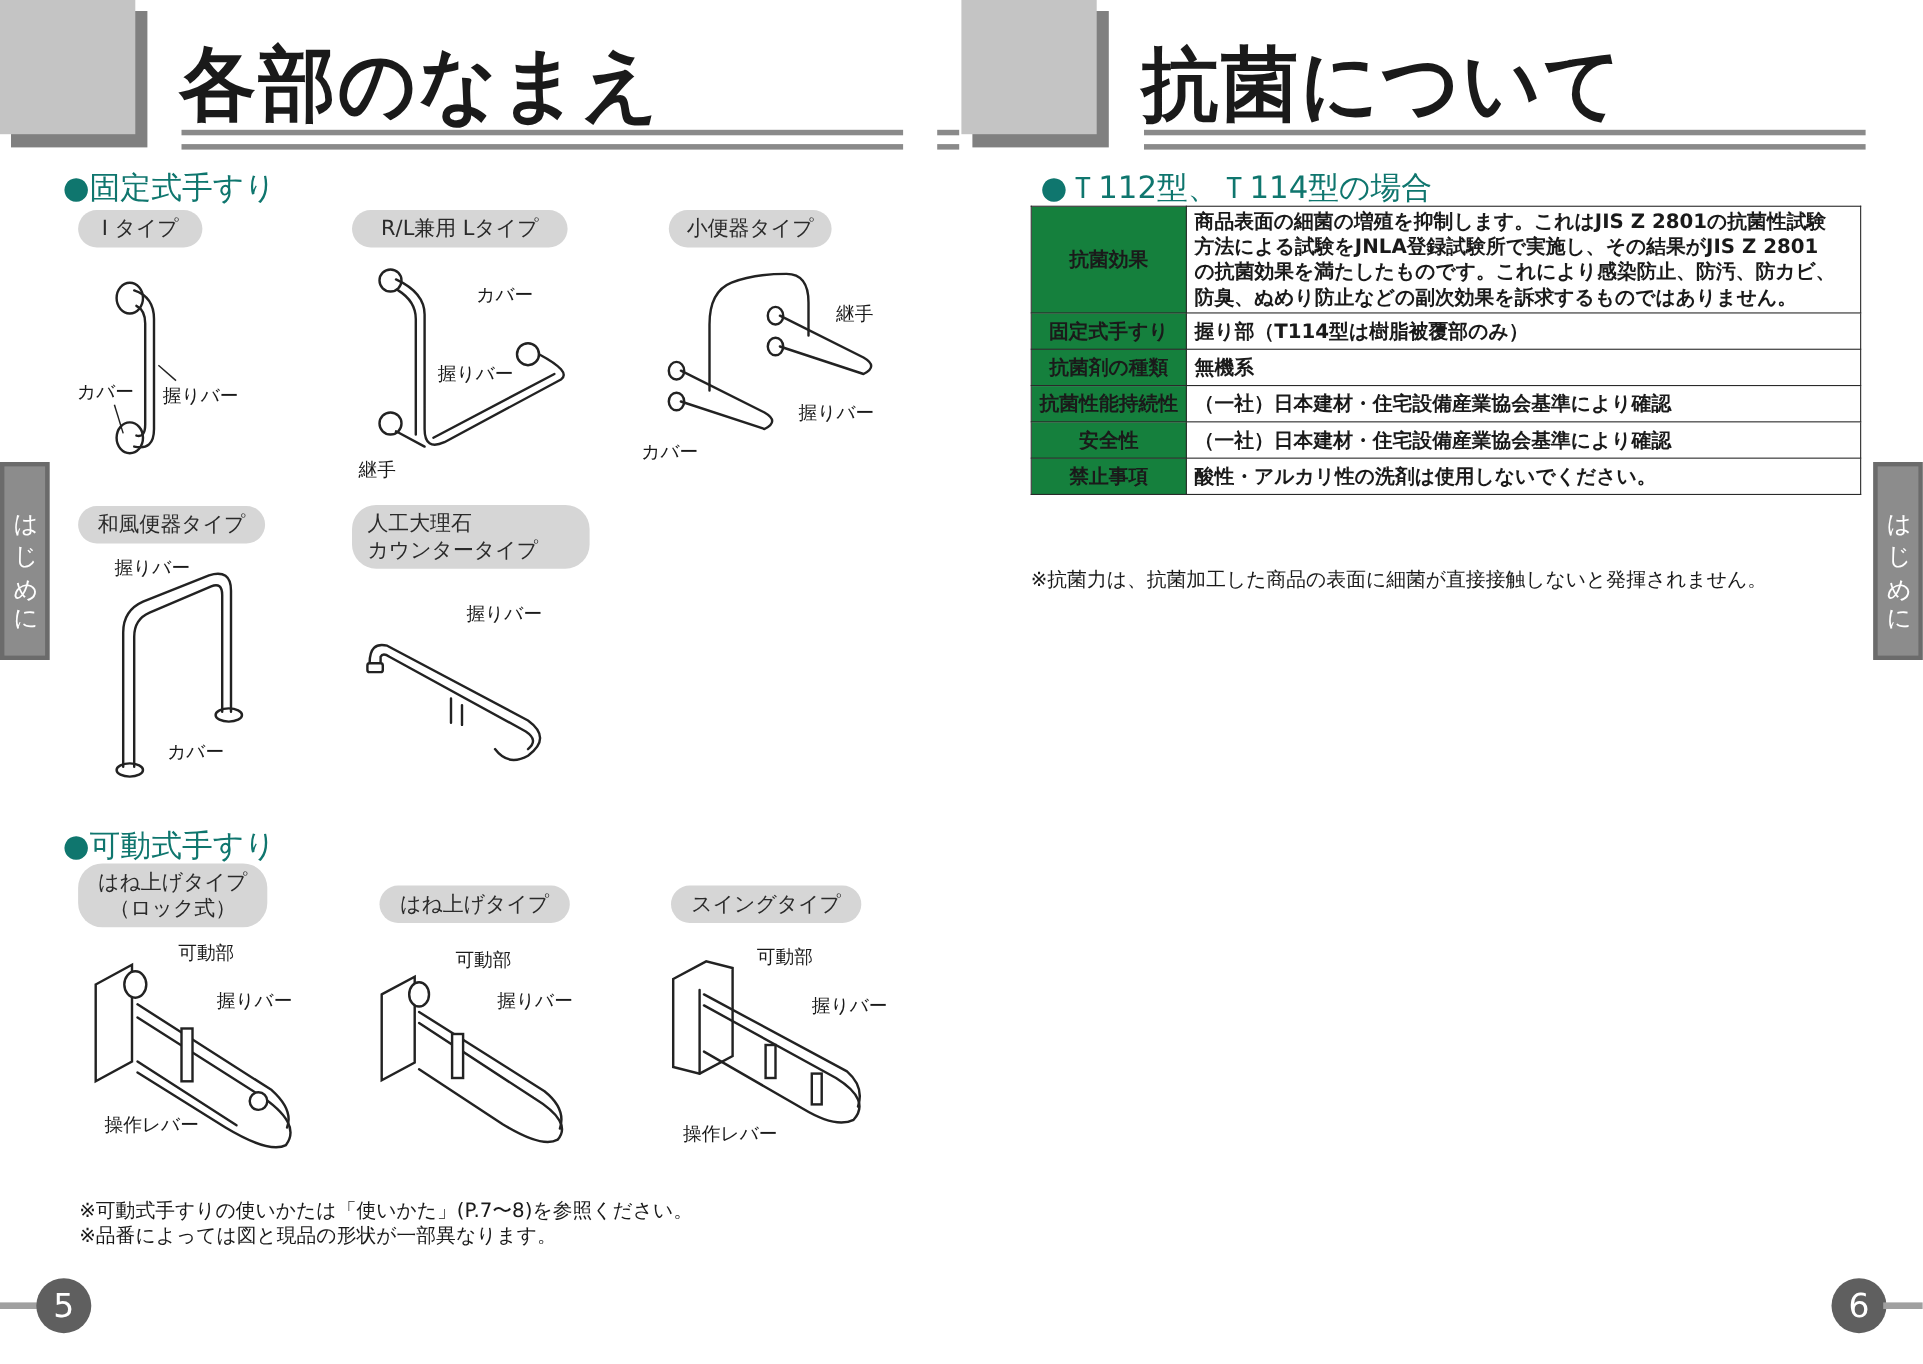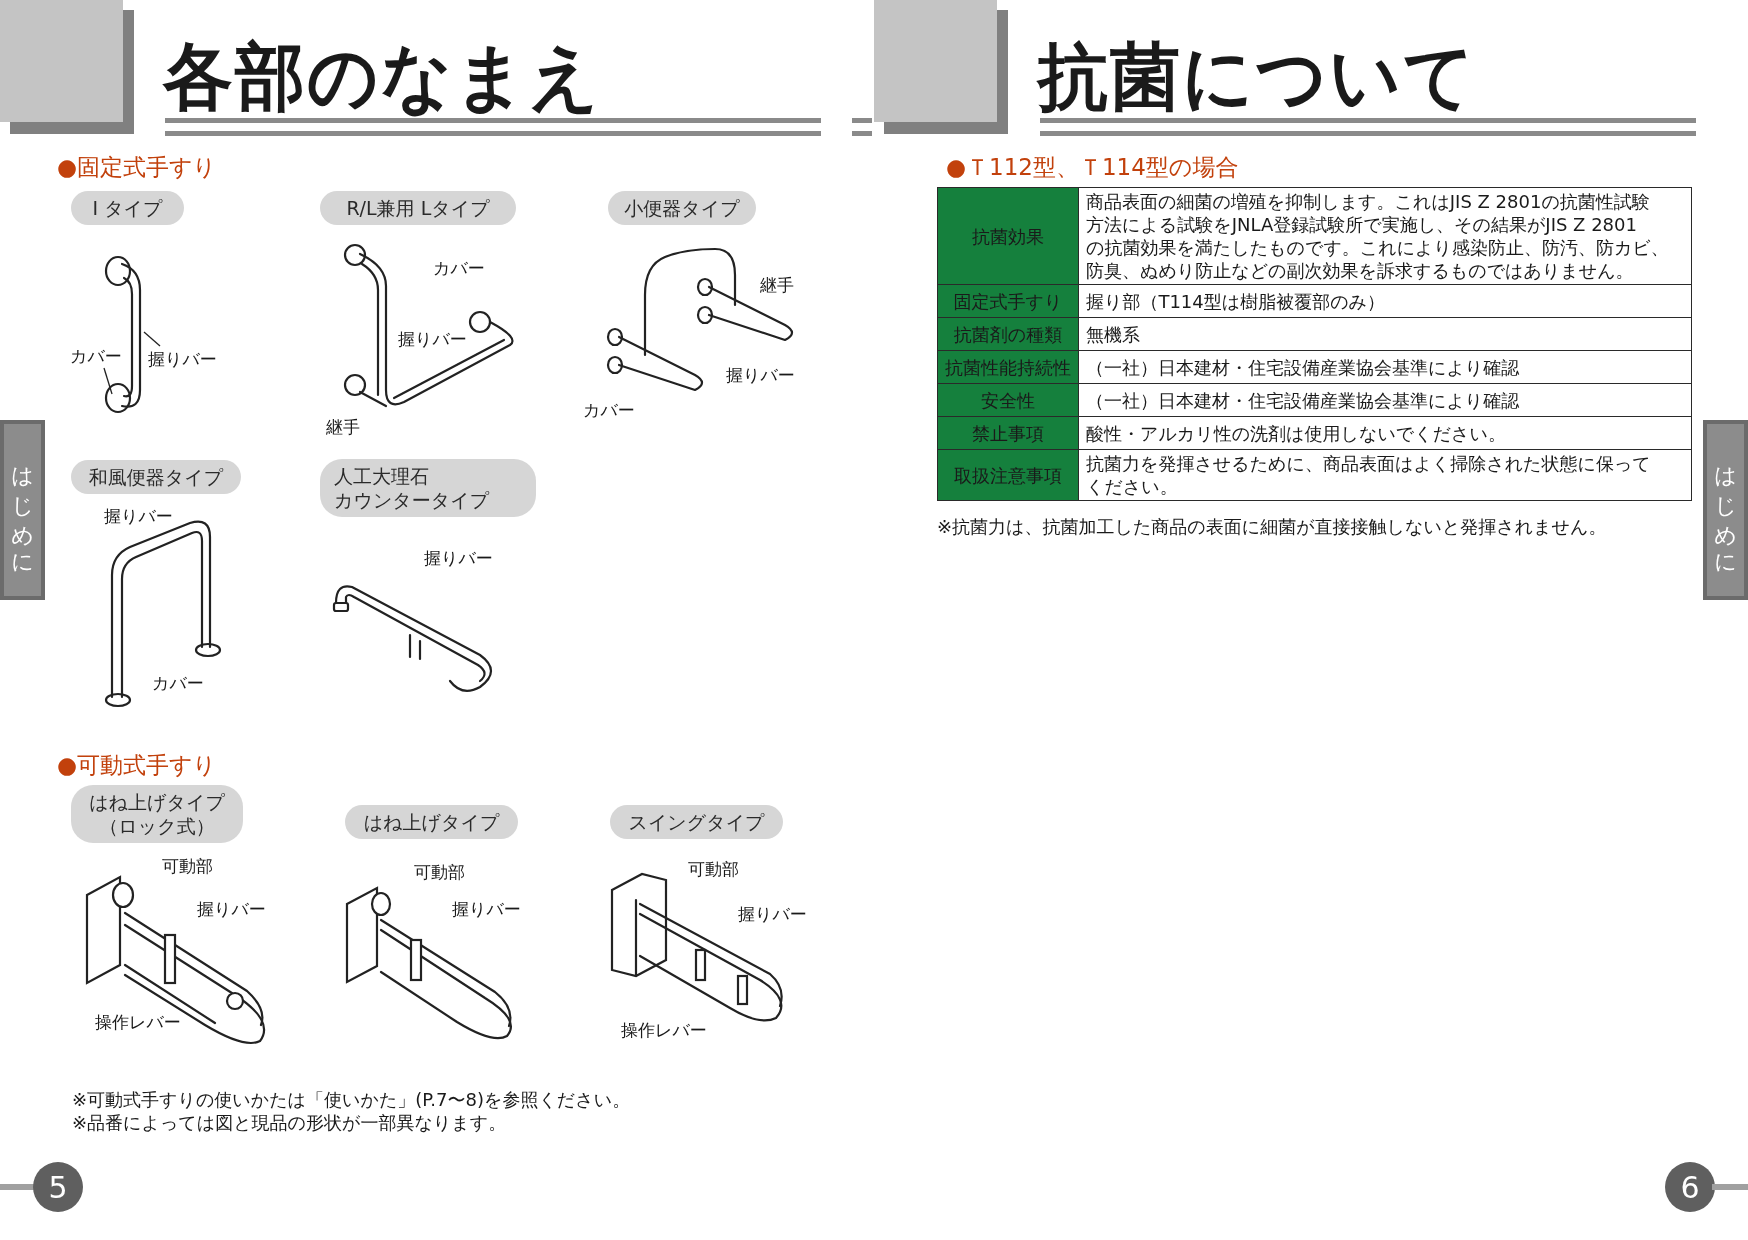--- a/index.html
+++ b/index.html
@@ -5,33 +5,33 @@
   * { box-sizing: border-box; margin: 0; padding: 0; }
   html, body { width: 1748px; height: 1240px; background: #ffffff; overflow: hidden; }
   body { position: relative; font-family: "DejaVu Sans", "Liberation Sans", sans-serif; color: #1a1a1a; }
 
   
   .hdr-block { position: absolute; background: #c4c4c4; }
   .hdr-shadow { position: absolute; background: #808080; }
   .page-title { position: absolute; font-family: "DejaVu Sans", sans-serif; font-weight: bold; font-size: 70px; letter-spacing: 2px; color: #1a1a1a; line-height: 1; transform: scaleY(1.05); }
   .rule { position: absolute; height: 5px; background: #8a8a8a; }
 
-  .section-head { position: absolute; font-size: 23px; color: #c2410c; white-space: nowrap; }
+  .section-head { position: absolute; font-size: 28px; color: #0f766e; white-space: nowrap; }
   .pill { position: absolute; background: #d6d6d6; border-radius: 22px; font-size: 19px; color: #2a2a2a; text-align: center; line-height: 24px; padding: 5px 14px; white-space: nowrap; }
 
   .lbl { position: absolute; font-size: 17px; color: #1a1a1a; white-space: nowrap; }
   .note { position: absolute; font-size: 18px; color: #1a1a1a; white-space: nowrap; }
 
   .side-tab { position: absolute; width: 45px; height: 180px; background: #8c8c8c; border: 4px solid #6b6b6b; color: #ffffff; font-size: 22px; display: flex; align-items: center; justify-content: center; writing-mode: vertical-rl; letter-spacing: 4px; }
 
   .page-num { position: absolute; width: 50px; height: 50px; border-radius: 50%; background: #5f5f5f; color: #ffffff; font-size: 30px; display: flex; align-items: center; justify-content: center; }
   .page-line { position: absolute; height: 6px; background: #a0a0a0; }
 
   table.spec { position: absolute; border-collapse: collapse; font-size: 18px; }
-  table.spec td { border: 1.5px solid #2a2a2a; padding: 2px 7px; line-height: 23px; vertical-align: middle; }
+  table.spec td { border: 1.5px solid #2a2a2a; padding: 2px 7px; line-height: 23px; vertical-align: middle; font-weight: bold; }
   table.spec td.k { background: #15803d; text-align: center; white-space: nowrap; }
   table.spec td.v { background: #ffffff; }
 
   svg.fig { position: absolute; overflow: visible; }
   svg.fig .t { fill: #fff; stroke: #222; stroke-width: 2.2; }
   svg.fig .ln { fill: none; stroke: #222; stroke-width: 2.2; stroke-linecap: round; stroke-linejoin: round; }
   svg.fig .arr { fill: none; stroke: #222; stroke-width: 1.3; }
 </style>
 </head>
 <body>
@@ -202,26 +202,19 @@
     <td class="v">（一社）日本建材・住宅設備産業協会基準により確認</td>
   </tr>
   <tr style="height:33px;">
     <td class="k">安全性</td>
     <td class="v">（一社）日本建材・住宅設備産業協会基準により確認</td>
   </tr>
   <tr style="height:33px;">
     <td class="k">禁止事項</td>
     <td class="v">酸性・アルカリ性の洗剤は使用しないでください。</td>
   </tr>
-  <tr>
-    <td class="k">取扱注意事項</td>
-    <td class="v">
-      <div>抗菌力を発揮させるために、商品表面はよく掃除された状態に保って</div>
-      <div>ください。</div>
-    </td>
-  </tr>
 </tbody>
   </table>
 
 <div class="note" style="left:937px;top:515px;">※抗菌力は、抗菌加工した商品の表面に細菌が直接接触しないと発揮されません。</div>
 
 <div class="page-num" style="left:1665px;top:1162px;">6</div>
 <div class="page-line" style="left:1712px;top:1184px;width:36px;"></div>
 
 </body></html>

